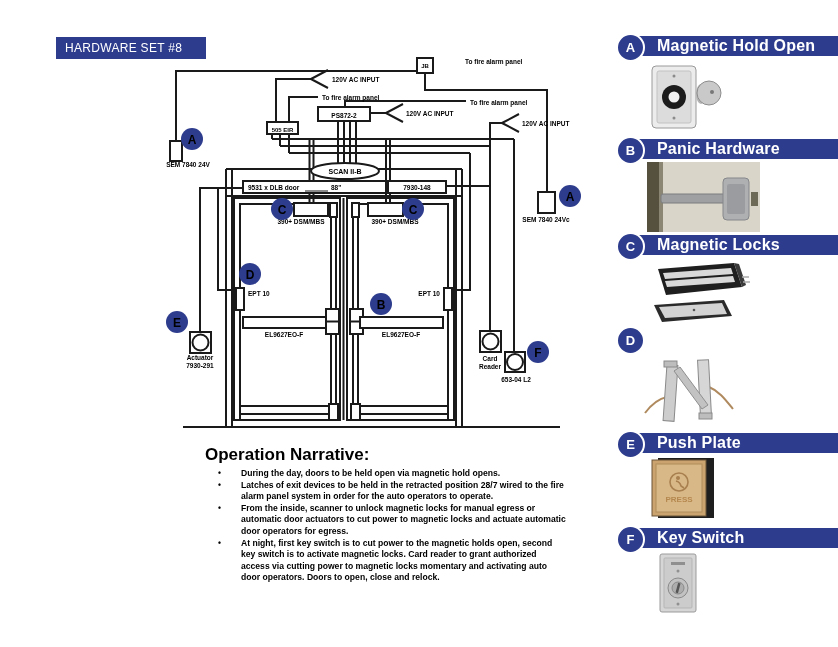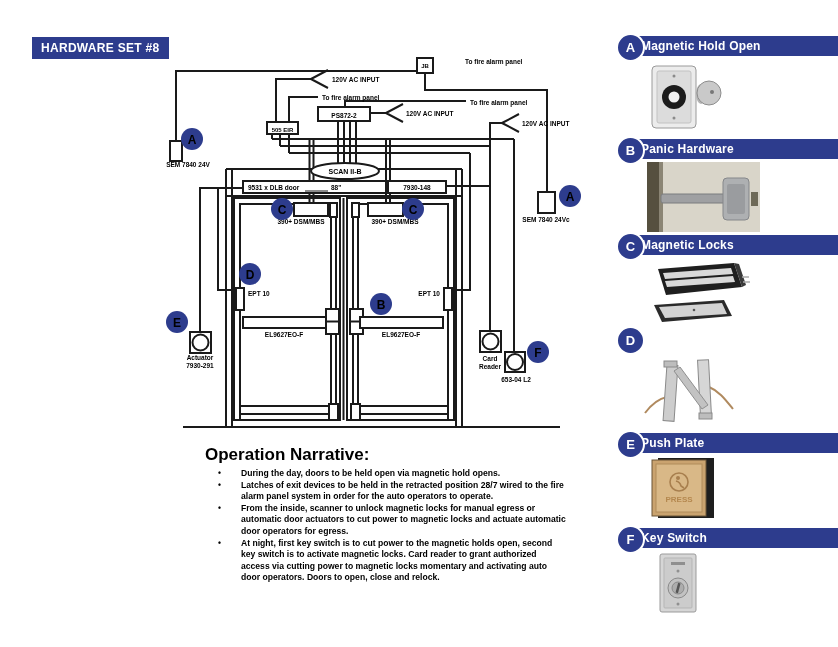--- a/index.html
+++ b/index.html
@@ -2,41 +2,41 @@
 <html style="--blue: #2d3c8d; --line: #1a1a1a;"><head>
 <meta charset="utf-8">
 <style>
   :root { --blue:#2d3c8d; --line:#1a1a1a; }
   html,body { margin:0; padding:0; background:#fff; }
   .page {
     position:relative; width:838px; height:647px; background:#fff;
     font-family:"Liberation Sans", sans-serif; overflow:hidden; color:#000;
   }
   .title-box {
-    position:absolute; left:32px; top:37px; background:var(--blue); color:#fff;
-    font-size:12px; font-weight:700; letter-spacing:.3px; padding:4px 9px 4px 9px;
+    position:absolute; left:56px; top:37px; background:var(--blue); color:#fff;
+    font-size:12px; font-weight:400; letter-spacing:.3px; padding:4px 24px 4px 9px;
   }
   svg.diagram { position:absolute; left:0; top:0;
     font-family:"Liberation Sans", sans-serif; font-weight:700; }
   svg.diagram text { fill:#000; }
 
   .narrative { position:absolute; left:205px; top:445px; width:362px; }
   .narrative h3 { margin:0 0 3px 0; font-size:17px; font-weight:700; }
   .narrative ul { list-style:none; margin:0; padding:0; }
   .narrative li {
     position:relative; padding-left:36px; font-size:8.6px; font-weight:700;
     line-height:11.6px;
   }
   .narrative li::before { content:"\2022"; position:absolute; left:13px; top:0; }
 
   .legend-bar {
     position:absolute; left:629px; width:209px; height:20px; background:var(--blue);
     border-radius:10px 0 0 10px; color:#fff; display:flex; align-items:center;
   }
-  .legend-bar .lbl { margin-left:12px; font-size:12px; font-weight:700; letter-spacing:.2px; }
+  .legend-bar .lbl { margin-left:28px; font-size:16px; font-weight:700; letter-spacing:.2px; }
   .legend-circle {
     position:absolute; left:616px; width:25px; height:25px; border:2px solid #fff;
     border-radius:50%; background:var(--blue); color:#fff; font-size:13px; font-weight:700;
     display:flex; align-items:center; justify-content:center; z-index:2;
   }
   .legend-img { position:absolute; }
 </style>
 </head>
 <body>
 

